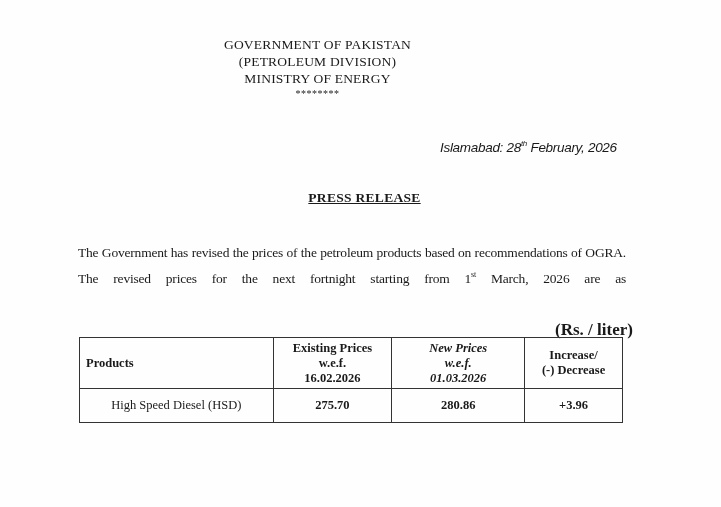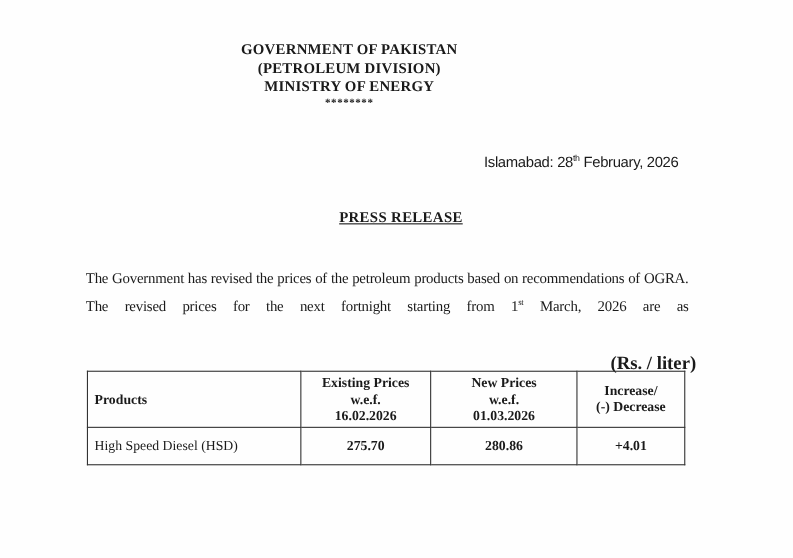--- a/index.html
+++ b/index.html
@@ -1,36 +1,36 @@
 <!DOCTYPE html>
 <html><head>
 <meta charset="utf-8">
 <style>
   html, body { margin: 0; padding: 0; }
   body {
     width: 721px; height: 507px; background: #fefefe; position: relative; overflow: hidden;
     font-family: "Liberation Serif", "DejaVu Serif", serif; color: #1a1a1a;
   }
-  .header { position: absolute; left: 0; width: 635px; top: 36px; text-align: center; font-weight: bold; }
+  .header { position: absolute; left: 0; width: 635px; top: 36px; text-align: center; font-weight: normal; }
   .header .line { font-size: 13.5px; line-height: 17px; letter-spacing: 0.2px; }
   .header .stars { font-size: 10px; line-height: 10px; letter-spacing: 0.5px; margin-top: 2px; }
-  .dateline { position: absolute; top: 140px; left: 440px; font-size: 13.5px; font-family: "Liberation Sans Narrow", "Liberation Sans", sans-serif; letter-spacing: -0.3px; }
+  .dateline { position: absolute; top: 140px; left: 440px; font-size: 13.5px; font-family: "Liberation Sans Narrow", "Liberation Sans", sans-serif; letter-spacing: -0.3px; font-style: italic; }
   .dateline sup { font-size: 8px; vertical-align: 6px; line-height: 0; }
   .pr-title { position: absolute; top: 190px; left: 4px; width: 721px; text-align: center; font-weight: bold; font-size: 13.5px; text-decoration: underline; letter-spacing: 0.3px; }
   .body-text { position: absolute; top: 240px; left: 78px; width: 548px; font-size: 13.5px; line-height: 26px; text-align: justify; text-align-last: justify; letter-spacing: -0.2px; }
   .body-text .last { text-align-last: left; display: block; }
   .body-text sup { font-size: 8px; vertical-align: 6px; line-height: 0; }
   .unit { position: absolute; top: 320px; left: 555px; font-weight: bold; font-size: 17px; }
   table.prices { position: absolute; top: 337px; left: 79px; width: 544px; border-collapse: collapse; font-size: 12.5px; }
   table.prices td, table.prices th { border: 1.6px solid #333; padding: 0 6px; }
   table.prices th { font-weight: bold; height: 50px; line-height: 15px; text-align: center; vertical-align: middle; }
   table.prices th.prod { text-align: left; }
   table.prices td { height: 33px; text-align: center; font-weight: bold; }
-  table.prices td.prod { text-align: left; font-weight: normal; }
-  .col1 { width: 181px; margin-left: 32px; } .col2 { width: 106px; } .col3 { width: 120px; } .col4 { width: 85px; }
+  table.prices td.prod { text-align: center; font-weight: normal; }
+  .col1 { width: 181px; margin-left: 32px; } .col2 { width: 106px; } .col3 { width: 120px; font-style: italic; } .col4 { width: 85px; }
 </style>
 </head>
 <body>
 
 <div class="header">
   <div class="line">GOVERNMENT OF PAKISTAN</div>
   <div class="line">(PETROLEUM DIVISION)</div>
   <div class="line">MINISTRY OF ENERGY</div>
   <div class="stars">********</div>
 </div>
@@ -62,16 +62,16 @@
     </th>
     <th class="col4">
       <div>Increase/</div>
           <div>(-) Decrease</div>
     </th>
   </tr>
   <tr>
     <td class="prod">High Speed Diesel (HSD)</td>
     <td>275.70</td>
     <td>280.86</td>
-    <td>+4.01</td>
+    <td>+3.96</td>
   </tr>
 </tbody>
   </table>
 
 </body></html>

